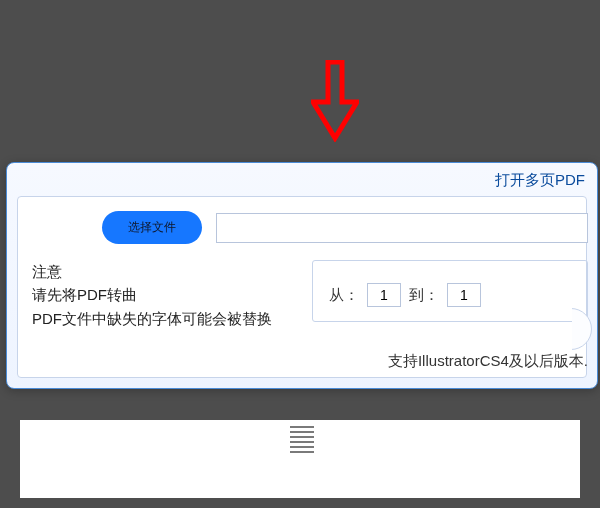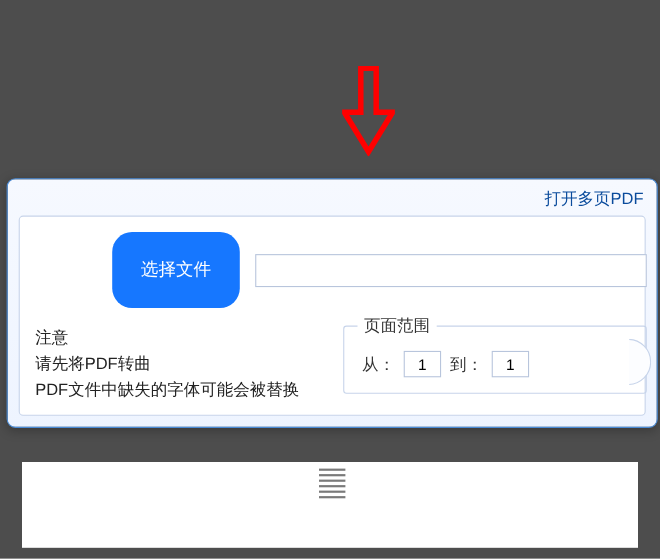--- a/index.html
+++ b/index.html
@@ -87,25 +87,25 @@
     min-height: 182px;
     box-sizing: border-box;
   }
   .row-top {
     display: flex;
     align-items: center;
     gap: 14px;
   }
   .select-file-btn {
     background: #1677ff;
-    color: #ffffff;
-    font-size: 16px;
+    color: #0f172a;
+    font-size: 12px;
     border: none;
     border-radius: 18px;
-    padding: 24px 26px;
+    padding: 8px 26px;
     cursor: pointer;
     margin-left: 70px;
   }
   .file-path {
     flex: 1;
     height: 30px;
     border: 1px solid #b8c5dc;
     background: #fff;
     box-sizing: border-box;
     margin-right: -16px; 
@@ -212,30 +212,30 @@
 
       <div class="columns">
         <div class="col-left">
           <div>注意</div>
           <div>请先将PDF转曲</div>
           <div>PDF文件中缺失的字体可能会被替换</div>
         </div>
 
         <div class="col-right">
           <div class="fieldset">
-            <span class="legend">页面范围</span>
             <div class="range-row">
               <span>从：</span>
               <input class="num-input" type="text" value="1" style="">
               <span>到：</span>
               <input class="num-input" type="text" value="1" style="">
             </div>
           </div>
         </div>
       </div>
 
+      <div class="support-text">支持IllustratorCS4及以后版本.</div>
 
     </div>
   </div>
 
   <div class="big-circle"></div>
 
 </div>
 
 </body></html>

